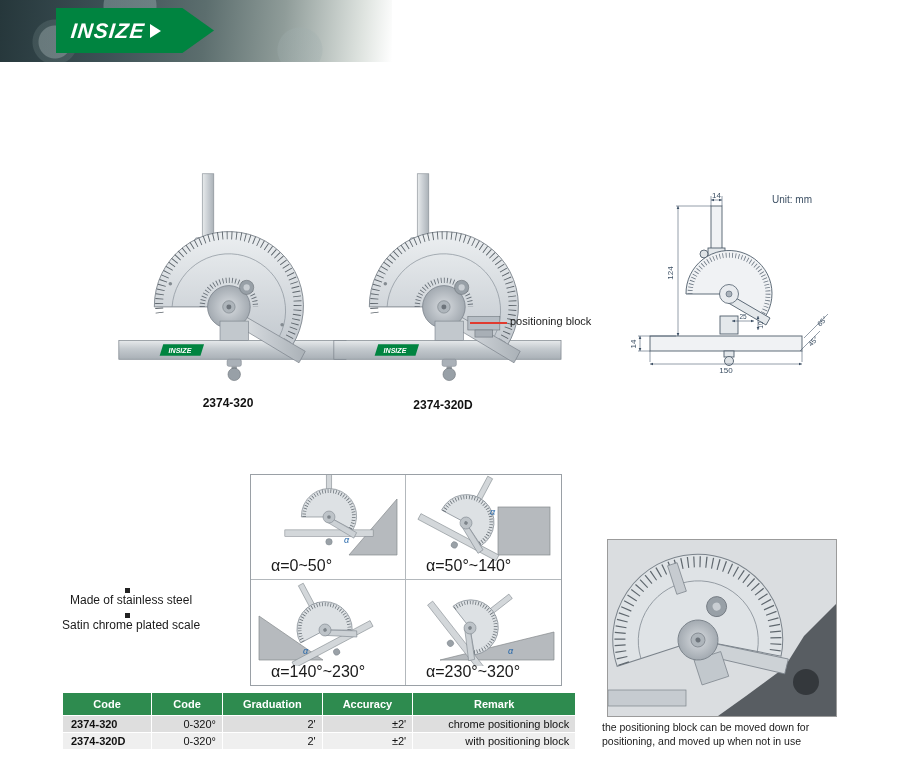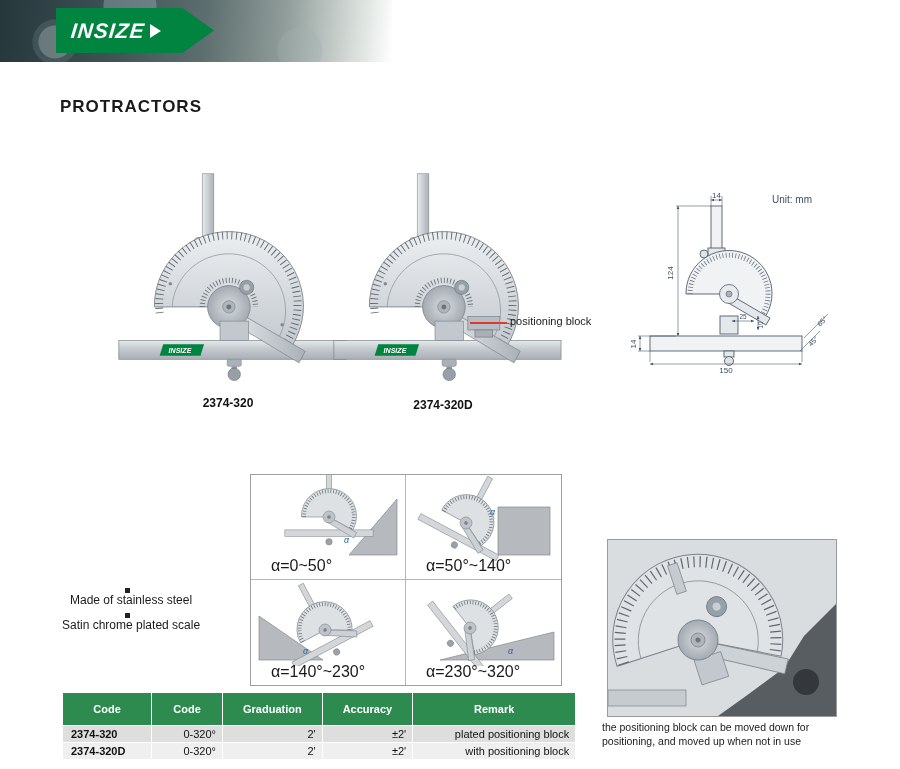--- a/index.html
+++ b/index.html
@@ -59,21 +59,21 @@
   #app-title b { font-weight:bold; }
   #app-photo { position:absolute; left:607px; top:539px; width:230px; height:178px;
     border:1px solid #9b9b9b; background:#d9dcdf; }
   #app-caption { position:absolute; left:602px; top:721px; width:240px; 
     font-size:10.5px; line-height:1.3; color:#1a1a1a; }
 
   
   #spec-table { position:absolute; left:62px; top:692px; border-collapse:separate; border-spacing:1px;
     background:#fff; font-size:11px; }
   #spec-table th { background:var(--table_green,#2e8b4f); color:#fff; font-weight:bold;
-    height:32px; padding:1px 20px; text-align:center; }
+    height:22px; padding:1px 20px; text-align:center; }
   #spec-table td { height:16px; padding:1px 6px; text-align:right; color:#111; }
   #spec-table tr.row-a td { background:#dedede; }
   #spec-table tr.row-b td { background:#efefef; }
   #spec-table td.code-cell { font-weight:bold; text-align:left; padding-left:8px; }
 </style>
 </head>
 <body>
 
 <div id="page">
 
@@ -141,21 +141,20 @@
   </svg>
 
   <div id="header">
     <div id="header-photo"></div>
     <div id="logo">
       <span class="logo-text">INSIZE</span>
       <span class="logo-arrow"></span>
     </div>
   </div>
 
-  <div id="page-title">PROTRACTORS</div>
 
   <svg width="240" height="213" viewBox="0 0 270 240" style="position:absolute;left:108px;top:172px">
     <use href="#prot"></use>
   </svg>
   <div id="p1-label" class="prod-label">2374-320</div>
 
   <svg width="240" height="213" viewBox="0 0 270 240" style="position:absolute;left:323px;top:172px">
     <use href="#prot"></use>
     <g>
       <rect x="163" y="163" width="36" height="15" fill="#b6bdc4" stroke="#70787f" stroke-width="0.7"></rect>
@@ -299,21 +298,21 @@
         <th>Accuracy</th>
         <th>Remark</th>
       </tr>
     </thead>
     <tbody>
       <tr class="row-a">
         <td class="code-cell">2374-320</td>
         <td>0-320°</td>
         <td>2'</td>
         <td>±2'</td>
-        <td>plated positioning block</td>
+        <td>chrome positioning block</td>
       </tr>
       <tr class="row-b">
         <td class="code-cell">2374-320D</td>
         <td>0-320°</td>
         <td>2'</td>
         <td>±2'</td>
         <td>with positioning block</td>
       </tr>
     </tbody>
   </table>

